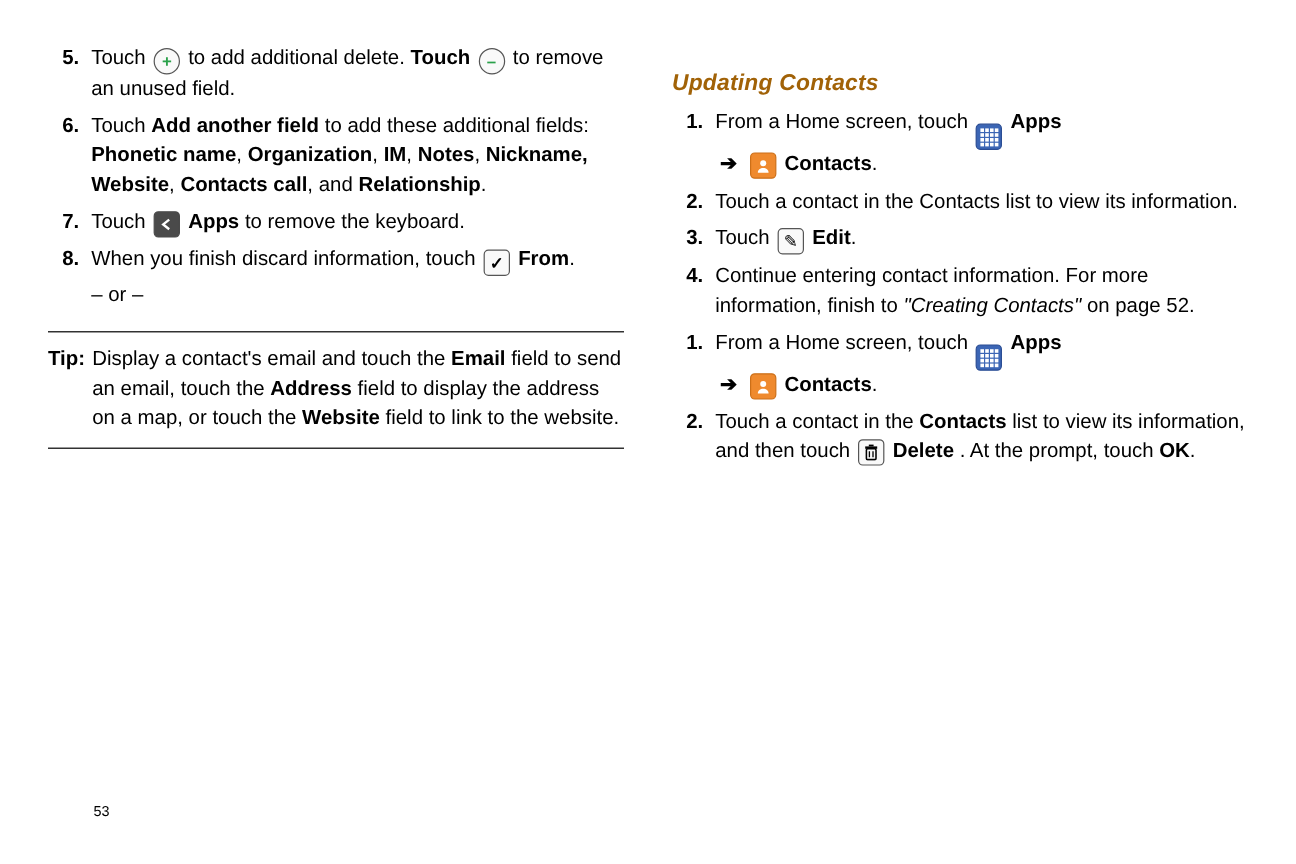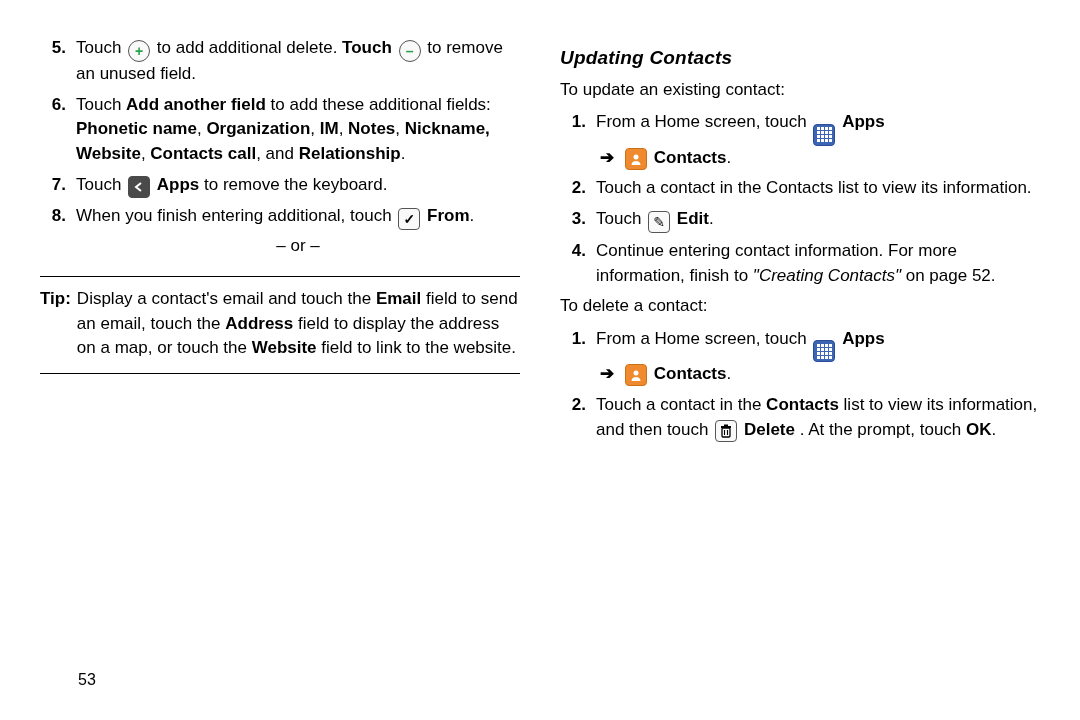--- a/index.html
+++ b/index.html
@@ -54,35 +54,35 @@
   .tipblock .tiprow {
     display: flex;
     gap: 6px;
   }
   .tipblock .tiplabel {
     font-weight: 700;
     flex-shrink: 0;
     text-align: right;
   }
   .heading {
-    color: #000000;
+    color: #a16207;
     font-weight: 800;
     font-style: italic;
     font-size: 19px;
-    margin: 8px 0 6px 0;
+    margin: 20px 0 6px 0;
     letter-spacing: 0.2px;
   }
   .lead {
     margin: 0 0 8px 0;
   }
   .pagenum {
     position: absolute;
     left: 78px;
     top: 668px;
-    font-size: 16px;
+    font-size: 12px;
   }
   b { font-weight: 700; }
   i.ref { font-style: italic; }
 
   
   .ic {
     display: inline-flex;
     align-items: center;
     justify-content: center;
     vertical-align: -3px;
@@ -159,24 +159,24 @@
               </svg>
           </span>
           <b> </b><b>Apps</b>
           <span> to remove the keyboard.</span>
         </span>
       </li>
 
       <li>
         <span class="num">8.</span>
         <span class="body">
-          <span>When you finish entering additional, touch </span>
+          <span>When you finish discard information, touch </span>
           <span class="ic check">✓</span>
           <b> </b><b>From</b><span>.</span>
-          <div style="margin:4px 0;text-align:center;">– or –</div>
+          <div style="margin:4px 0;">– or –</div>
         </span>
       </li>
     </ol>
 
     <div class="tipblock">
       <div class="tiprow">
         <span class="tiplabel">Tip:</span>
         <span>
           <span>Display a contact's email and touch the </span>
           <b>Email</b>
@@ -186,21 +186,20 @@
           <b>Website</b>
           <span> field to link to the website.</span>
         </span>
       </div>
     </div>
   </div>
 
   <div class="col">
 
     <div class="heading">Updating Contacts</div>
-    <p class="lead">To update an existing contact:</p>
 
     <ol class="steps">
       <li>
         <span class="num">1.</span>
         <span class="body">
           <span>From a Home screen, touch </span>
           <span class="ic apps">
               <span class="grid">
                 <span></span>
                 <span></span>
@@ -246,21 +245,20 @@
       <li>
         <span class="num">4.</span>
         <span class="body">
           <span>Continue entering contact information. For more information, finish to </span>
           <i class="ref">"Creating Contacts"</i>
           <span> on page 52.</span>
         </span>
       </li>
     </ol>
 
-    <p class="lead">To delete a contact:</p>
 
     <ol class="steps">
       <li>
         <span class="num">1.</span>
         <span class="body">
           <span>From a Home screen, touch </span>
           <span class="ic apps">
               <span class="grid">
                 <span></span>
                 <span></span>

